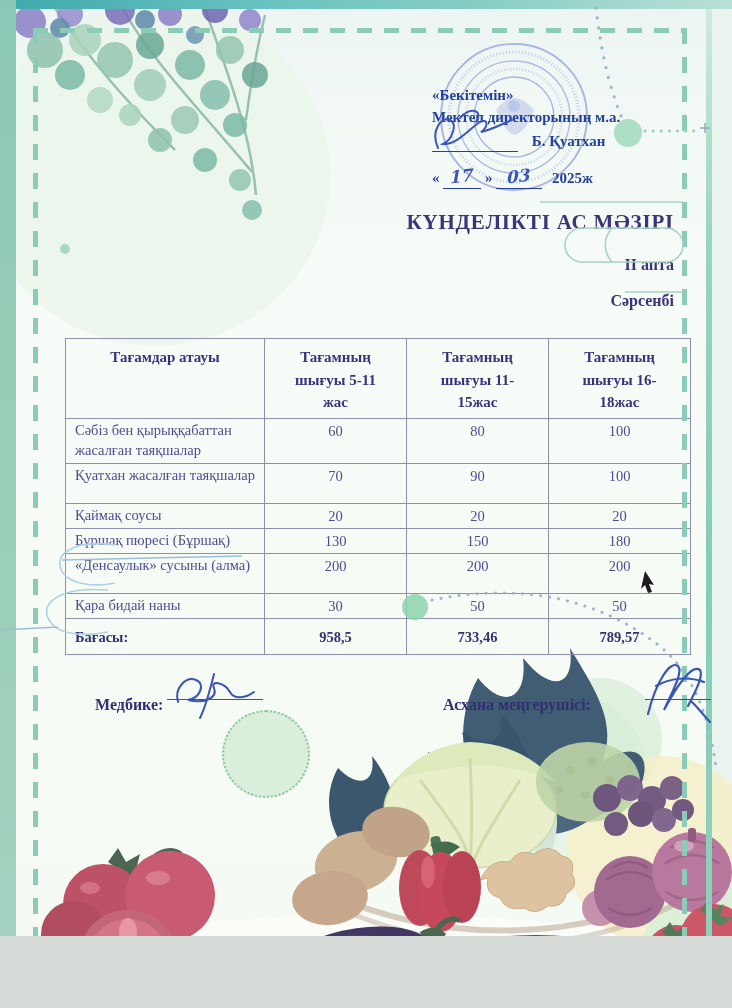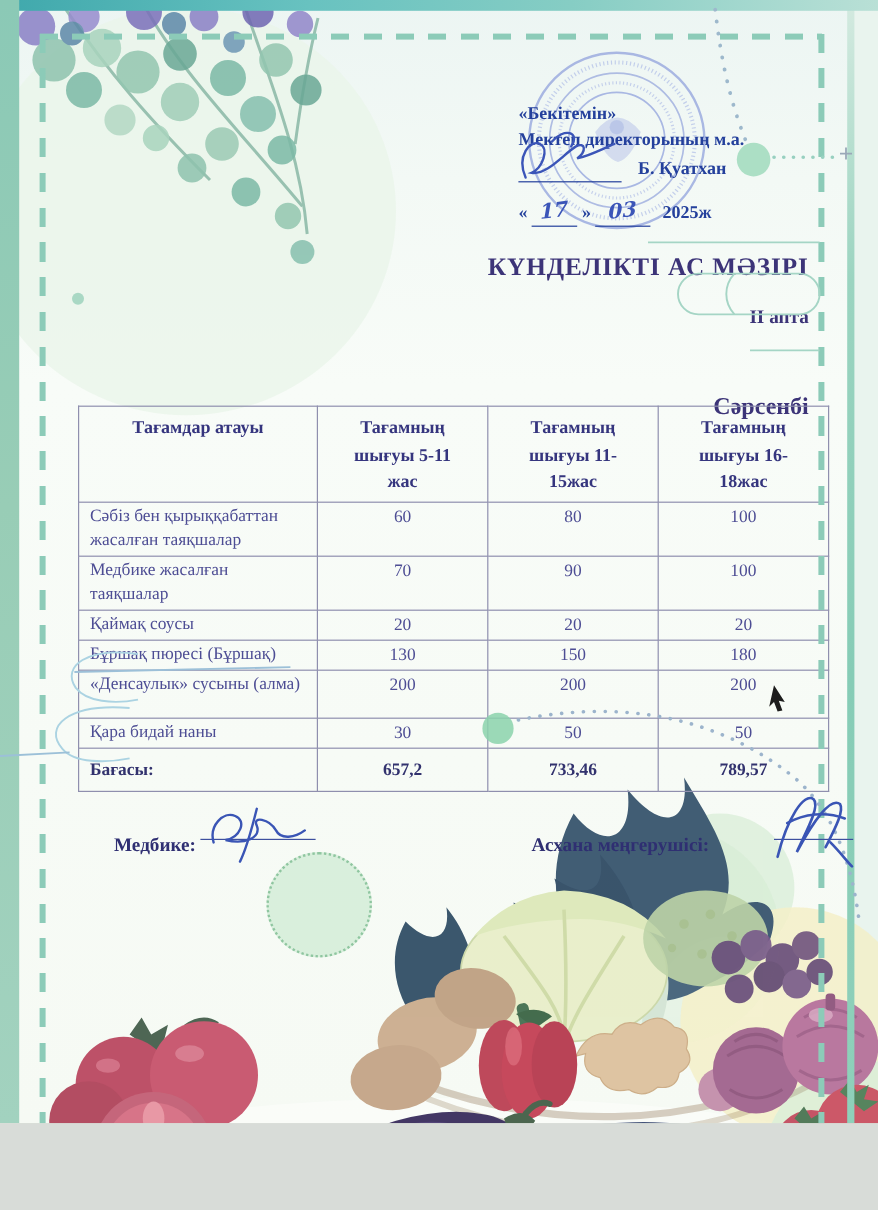--- a/index.html
+++ b/index.html
@@ -40,21 +40,21 @@
     color:#24409c;font-weight:bold;font-size:15px;line-height:22px;}
   .approval .row3{position:relative;height:32px;margin-top:2px;}
   .uline{display:inline-block;border-bottom:1.6px solid #24409c;text-align:center;vertical-align:bottom;}
   .sigsvg{position:absolute;}
   .hand{display:inline-block;font-family:"DejaVu Serif",serif;font-style:italic;
     transform:rotate(-7deg) skewX(-6deg);color:#3b55b8;font-size:17px;font-weight:600;line-height:14px;}
   
   .heading{position:absolute;left:26px;width:648px;text-align:right;color:#3c3478;z-index:3;}
   .h-title{top:210px;font-size:21px;font-weight:bold;letter-spacing:.8px;}
   .h-week{top:256px;font-size:16px;font-weight:bold;}
-  .h-day{top:292px;font-size:20px;font-weight:bold;margin-top:36px;}
+  .h-day{top:292px;font-size:16px;font-weight:bold;}
   
   table.menu{position:absolute;left:65px;top:338px;width:597px;z-index:3;
     border-collapse:collapse;table-layout:fixed;color:#4d4d94;}
   table.menu td,table.menu th{border:1.2px solid #8f8fae;}
   th.c1{width:192px;} th.cv{width:135px;}
   table.menu th{font-size:15px;font-weight:bold;color:#35357e;vertical-align:top;padding:7px 3px 4px;line-height:1.5;height:68px;}
   th .wrapcap{display:inline-block;max-width:92px;}
   table.menu td{font-size:14.5px;vertical-align:top;line-height:1.38;}
   td.dish{padding:1px 6px 3px 9px;text-align:left;}
   td.val{text-align:center;padding-top:2px;}
@@ -162,21 +162,21 @@
       </tr>
     </thead>
     <tbody>
       <tr class="r2l">
         <td class="dish">Сәбіз бен қырыққабаттан жасалған таяқшалар</td>
         <td class="val">60</td>
         <td class="val">80</td>
         <td class="val">100</td>
       </tr>
       <tr class="r2l">
-        <td class="dish">Медбике жасалған таяқшалар</td>
+        <td class="dish">Қуатхан жасалған таяқшалар</td>
         <td class="val">70</td>
         <td class="val">90</td>
         <td class="val">100</td>
       </tr>
       <tr class="r1l">
         <td class="dish">Қаймақ соусы</td>
         <td class="val">20</td>
         <td class="val">20</td>
         <td class="val">20</td>
       </tr>
@@ -193,21 +193,21 @@
         <td class="val">200</td>
       </tr>
       <tr class="r1x">
         <td class="dish">Қара бидай наны</td>
         <td class="val">30</td>
         <td class="val">50</td>
         <td class="val">50</td>
       </tr>
       <tr class="total">
         <td class="dish">Бағасы:</td>
-        <td class="val">657,2</td>
+        <td class="val">958,5</td>
         <td class="val">733,46</td>
         <td class="val">789,57</td>
       </tr>
     </tbody>
   </table>
 
   <div class="blob dotted-ring"></div>
   <div class="blob dot-mint-a"></div>
   <div class="blob dot-mint-b"></div>
   <div class="blob dot-green-top"></div>

